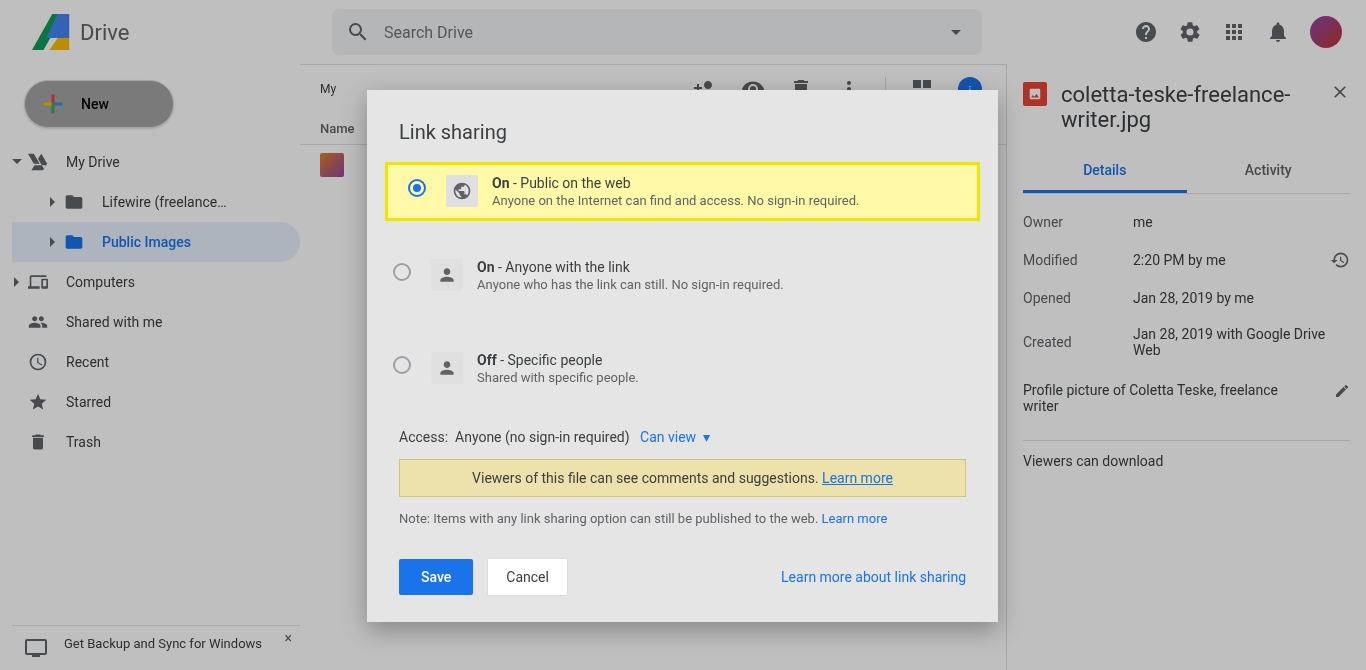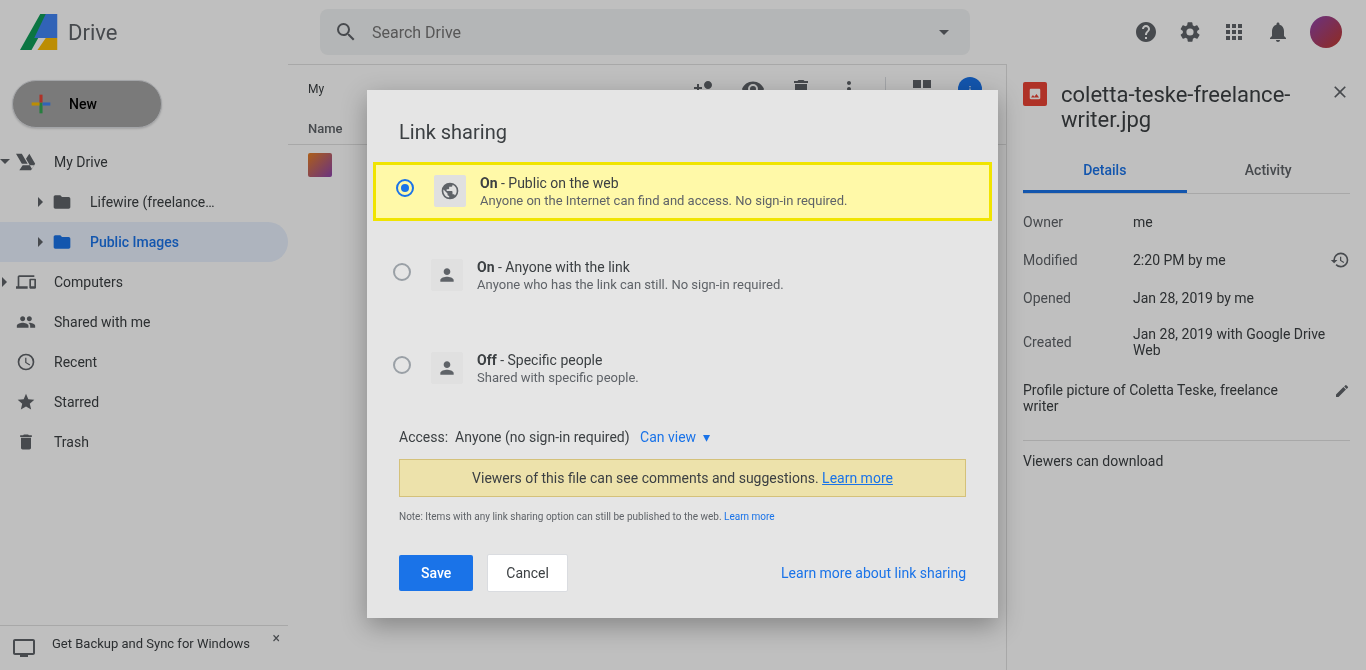--- a/index.html
+++ b/index.html
@@ -1,17 +1,17 @@
 <!DOCTYPE html>
 <html><head>
 <meta charset="utf-8">
 <style>
 * { margin: 0; padding: 0; box-sizing: border-box; font-family: Roboto, Arial, sans-serif; }
 body { width: 1366px; height: 670px; overflow: hidden; position: relative; background: #fff; }
-.app { display: flex; flex-direction: column; height: 100%; }
+.app { display: flex; flex-direction: column; height: 100%; margin-left: 12px; }
 .header { display: flex; align-items: center; height: 64px; padding: 8px; }
 .logo-wrap { display: flex; align-items: center; width: 312px; padding-left: 12px; }
 .logo-svg { width: 40px; height: 40px; margin-right: 8px; }
 .logo-text { font-size: 22px; color: #5f6368; }
 .searchbar { flex: 1; max-width: 650px; background: #f1f3f4; border-radius: 8px; height: 46px; display: flex; align-items: center; padding: 0 14px; color: #5f6368; }
 .search-icon { width: 24px; height: 24px; fill: #5f6368; }
 .search-input { flex: 1; border: none; background: transparent; font-size: 16px; padding: 0 14px; outline: none; color: #5f6368; }
 .header-icons { margin-left: auto; display: flex; align-items: center; gap: 20px; padding-right: 16px; }
 .hicon { width: 24px; height: 24px; fill: #5f6368; cursor: pointer; }
 .avatar { width: 32px; height: 32px; border-radius: 50%; background: linear-gradient(135deg,#8e44ad,#c0392b); }
@@ -51,35 +51,35 @@
 .desc-row { display: flex; align-items: flex-start; padding: 14px 0; font-size: 14px; color: #3c4043; gap: 48px; }
 .pencil { width: 18px; height: 18px; fill: #5f6368; margin-left: auto; }
 .sidebar-footer { margin-top: auto; border-top: 1px solid #e0e0e0; padding: 10px 12px; display: flex; align-items: flex-start; position: relative; }
 .monitor { width: 24px; height: 24px; fill: #5f6368; margin-right: 16px; }
 .footer-text { font-size: 13px; color: #3c4043; }
 .footer-close { position: absolute; top: 4px; right: 8px; font-size: 14px; color: #5f6368; cursor: pointer; }
 .overlay { position: absolute; inset: 0; background: rgba(0,0,0,0.25); }
 .modal { position: absolute; left: 367px; top: 90px; width: 631px; background: #e5e5e5; box-shadow: 0 8px 24px rgba(0,0,0,0.3); padding: 30px 0 26px 0; }
 .modal h2 { font-size: 20px; font-weight: 400; color: #3c4043; padding: 0 32px 18px; }
 .radio-row { display: flex; align-items: flex-start; padding: 22px 26px; margin-top: 16px; }
-.radio-row.highlight { background: #fff9a8; border: 3px solid #f0e400; margin: 0 6px; padding: 10px 20px; }
+.radio-row.highlight { background: #fff9a8; border: 3px solid #f0e400; margin: 0 18px; padding: 10px 20px; }
 .radio { width: 18px; height: 18px; border: 2px solid #9aa0a6; border-radius: 50%; margin-top: 4px; display: flex; align-items: center; justify-content: center; }
 .radio.checked { border-color: #1a73e8; }
 .radio.checked::after { content: ''; width: 8px; height: 8px; border-radius: 50%; background: #1a73e8; }
 .radio-icon { width: 32px; height: 32px; background: #e0e0e0; border-radius: 2px; margin: 0 14px 0 20px; display: flex; align-items: center; justify-content: center; }
 .radio-icon svg { width: 20px; height: 20px; fill: #5f6368; }
 .radio-text { flex: 1; }
 .rt-title { font-size: 14px; color: #3c4043; }
 .rt-title b { font-weight: 700; }
 .rt-sub { font-size: 13px; color: #5f6368; margin-top: 2px; }
 .access-row { padding: 22px 32px 10px; font-size: 14px; color: #3c4043; }
 .access-link { color: #1a73e8; cursor: pointer; }
 .warn-box { margin: 4px 32px; background: #ede2ab; border: 1px solid #d4c17a; padding: 10px; font-size: 14px; color: #3c4043; text-align: center; }
 .warn-box a { color: #1a73e8; text-decoration: underline; cursor: pointer; }
-.note-row { padding: 10px 32px; font-size: 10px; color: #5f6368; }
+.note-row { padding: 10px 32px; font-size: 13px; color: #5f6368; }
 .note-row a { color: #1a73e8; cursor: pointer; }
 .modal-footer { display: flex; align-items: center; padding: 22px 32px 0; }
 .btn-save { background: #1a73e8; color: #fff; border: none; padding: 10px 22px; font-size: 14px; font-weight: 500; cursor: pointer; border-radius: 2px; }
 .btn-cancel { background: #fff; color: #3c4043; border: 1px solid #dadce0; padding: 10px 18px; font-size: 14px; margin-left: 14px; cursor: pointer; border-radius: 2px; }
 .learn-more { margin-left: auto; color: #1a73e8; font-size: 14px; cursor: pointer; }
 .divider { height: 1px; background: #e0e0e0; margin: 12px 0; }
 </style>
 </head>
 <body>
 

